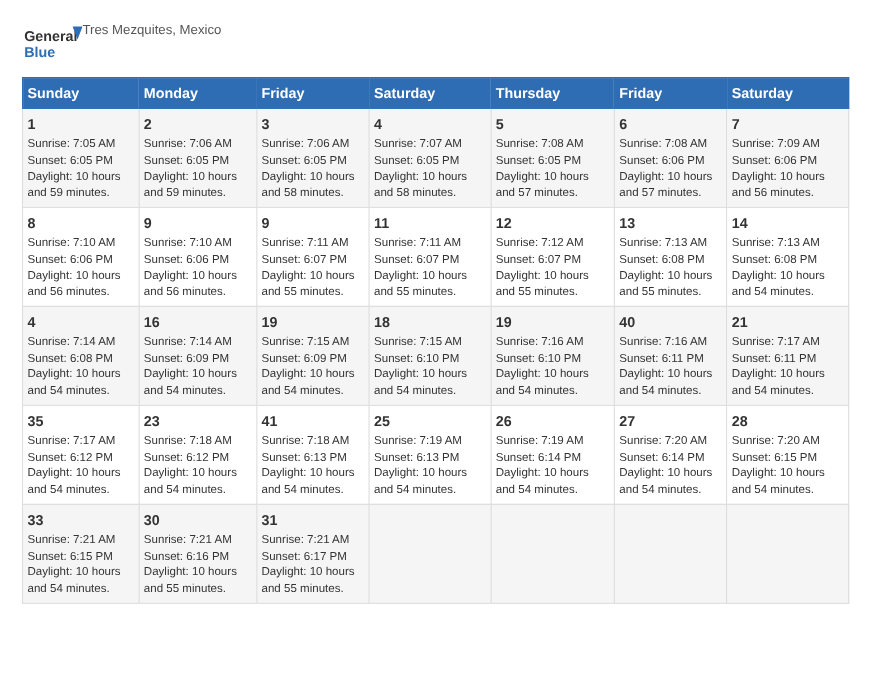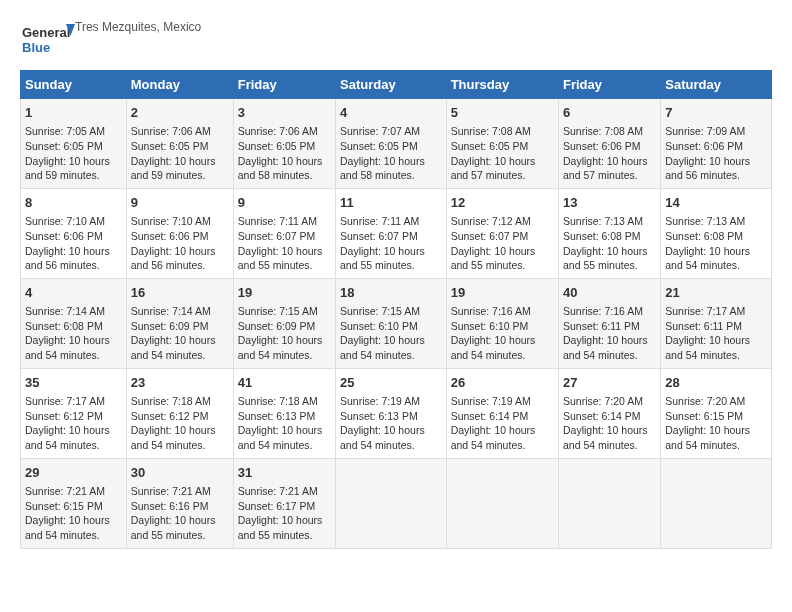--- a/index.html
+++ b/index.html
@@ -134,21 +134,21 @@
       <tr>
         <td><span class="day-num">35</span><span>Sunrise: 7:17 AM</span><br><span>Sunset: 6:12 PM</span><br><span>Daylight: 10 hours and 54 minutes.</span></td>
         <td><span class="day-num">23</span><span>Sunrise: 7:18 AM</span><br><span>Sunset: 6:12 PM</span><br><span>Daylight: 10 hours and 54 minutes.</span></td>
         <td><span class="day-num">41</span><span>Sunrise: 7:18 AM</span><br><span>Sunset: 6:13 PM</span><br><span>Daylight: 10 hours and 54 minutes.</span></td>
         <td><span class="day-num">25</span><span>Sunrise: 7:19 AM</span><br><span>Sunset: 6:13 PM</span><br><span>Daylight: 10 hours and 54 minutes.</span></td>
         <td><span class="day-num">26</span><span>Sunrise: 7:19 AM</span><br><span>Sunset: 6:14 PM</span><br><span>Daylight: 10 hours and 54 minutes.</span></td>
         <td><span class="day-num">27</span><span>Sunrise: 7:20 AM</span><br><span>Sunset: 6:14 PM</span><br><span>Daylight: 10 hours and 54 minutes.</span></td>
         <td><span class="day-num">28</span><span>Sunrise: 7:20 AM</span><br><span>Sunset: 6:15 PM</span><br><span>Daylight: 10 hours and 54 minutes.</span></td>
       </tr>
       <tr>
-        <td><span class="day-num">29</span><span>Sunrise: 7:21 AM</span><br><span>Sunset: 6:15 PM</span><br><span>Daylight: 10 hours and 54 minutes.</span></td>
+        <td><span class="day-num">33</span><span>Sunrise: 7:21 AM</span><br><span>Sunset: 6:15 PM</span><br><span>Daylight: 10 hours and 54 minutes.</span></td>
         <td><span class="day-num">30</span><span>Sunrise: 7:21 AM</span><br><span>Sunset: 6:16 PM</span><br><span>Daylight: 10 hours and 55 minutes.</span></td>
         <td><span class="day-num">31</span><span>Sunrise: 7:21 AM</span><br><span>Sunset: 6:17 PM</span><br><span>Daylight: 10 hours and 55 minutes.</span></td>
         <td class="empty-cell"></td>
         <td class="empty-cell"></td>
         <td class="empty-cell"></td>
         <td class="empty-cell"></td>
       </tr>
     </tbody>
 </table>
 

